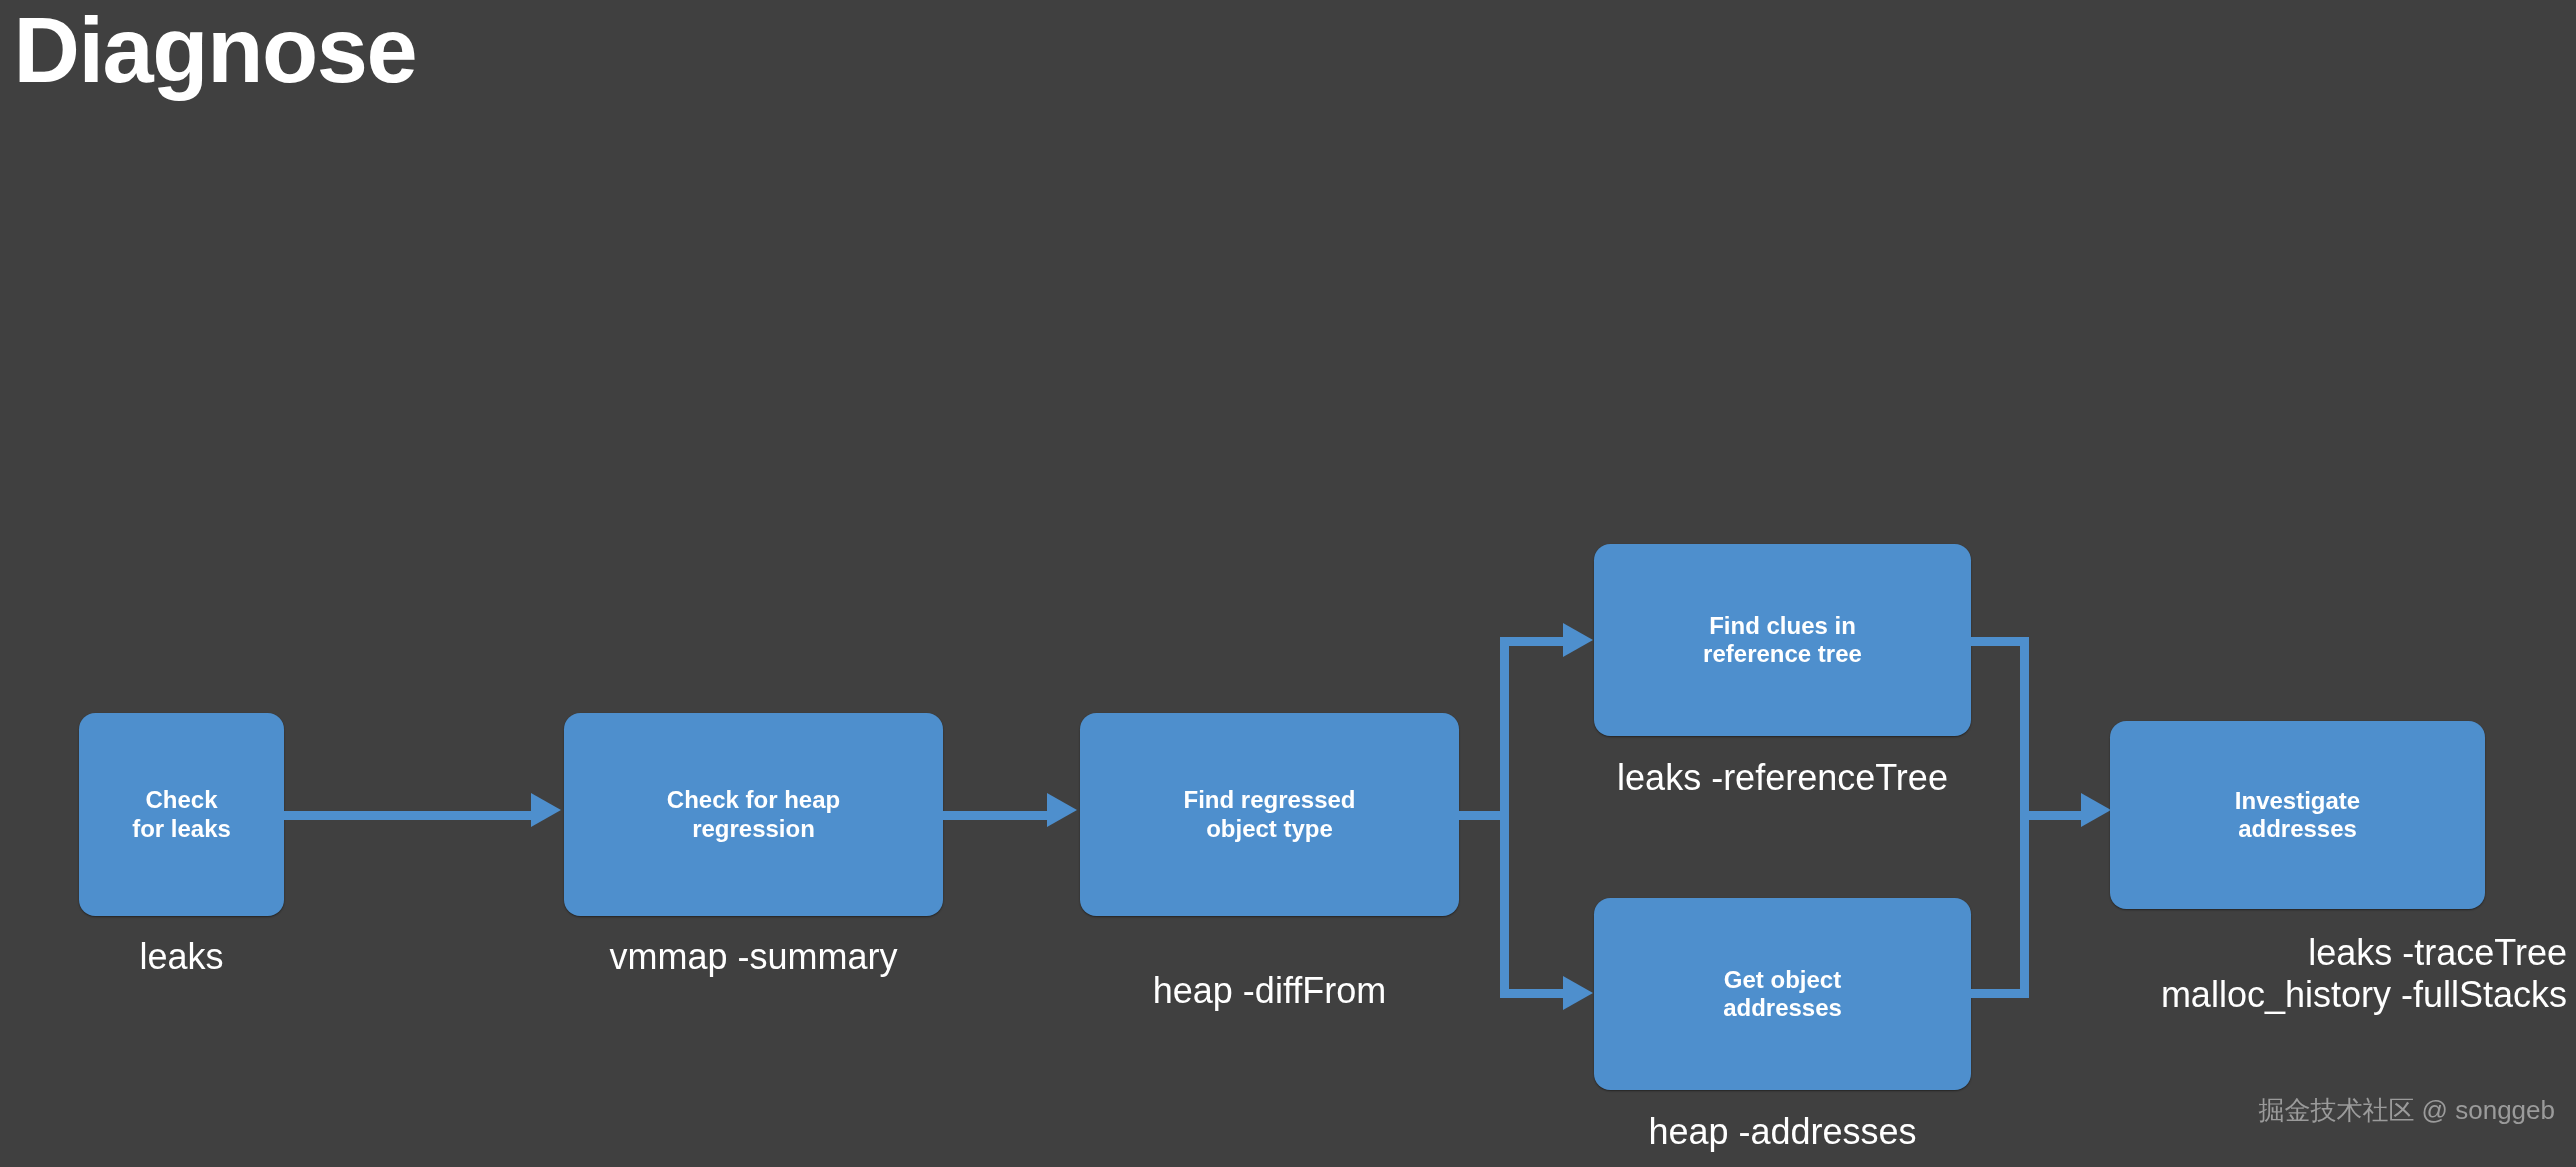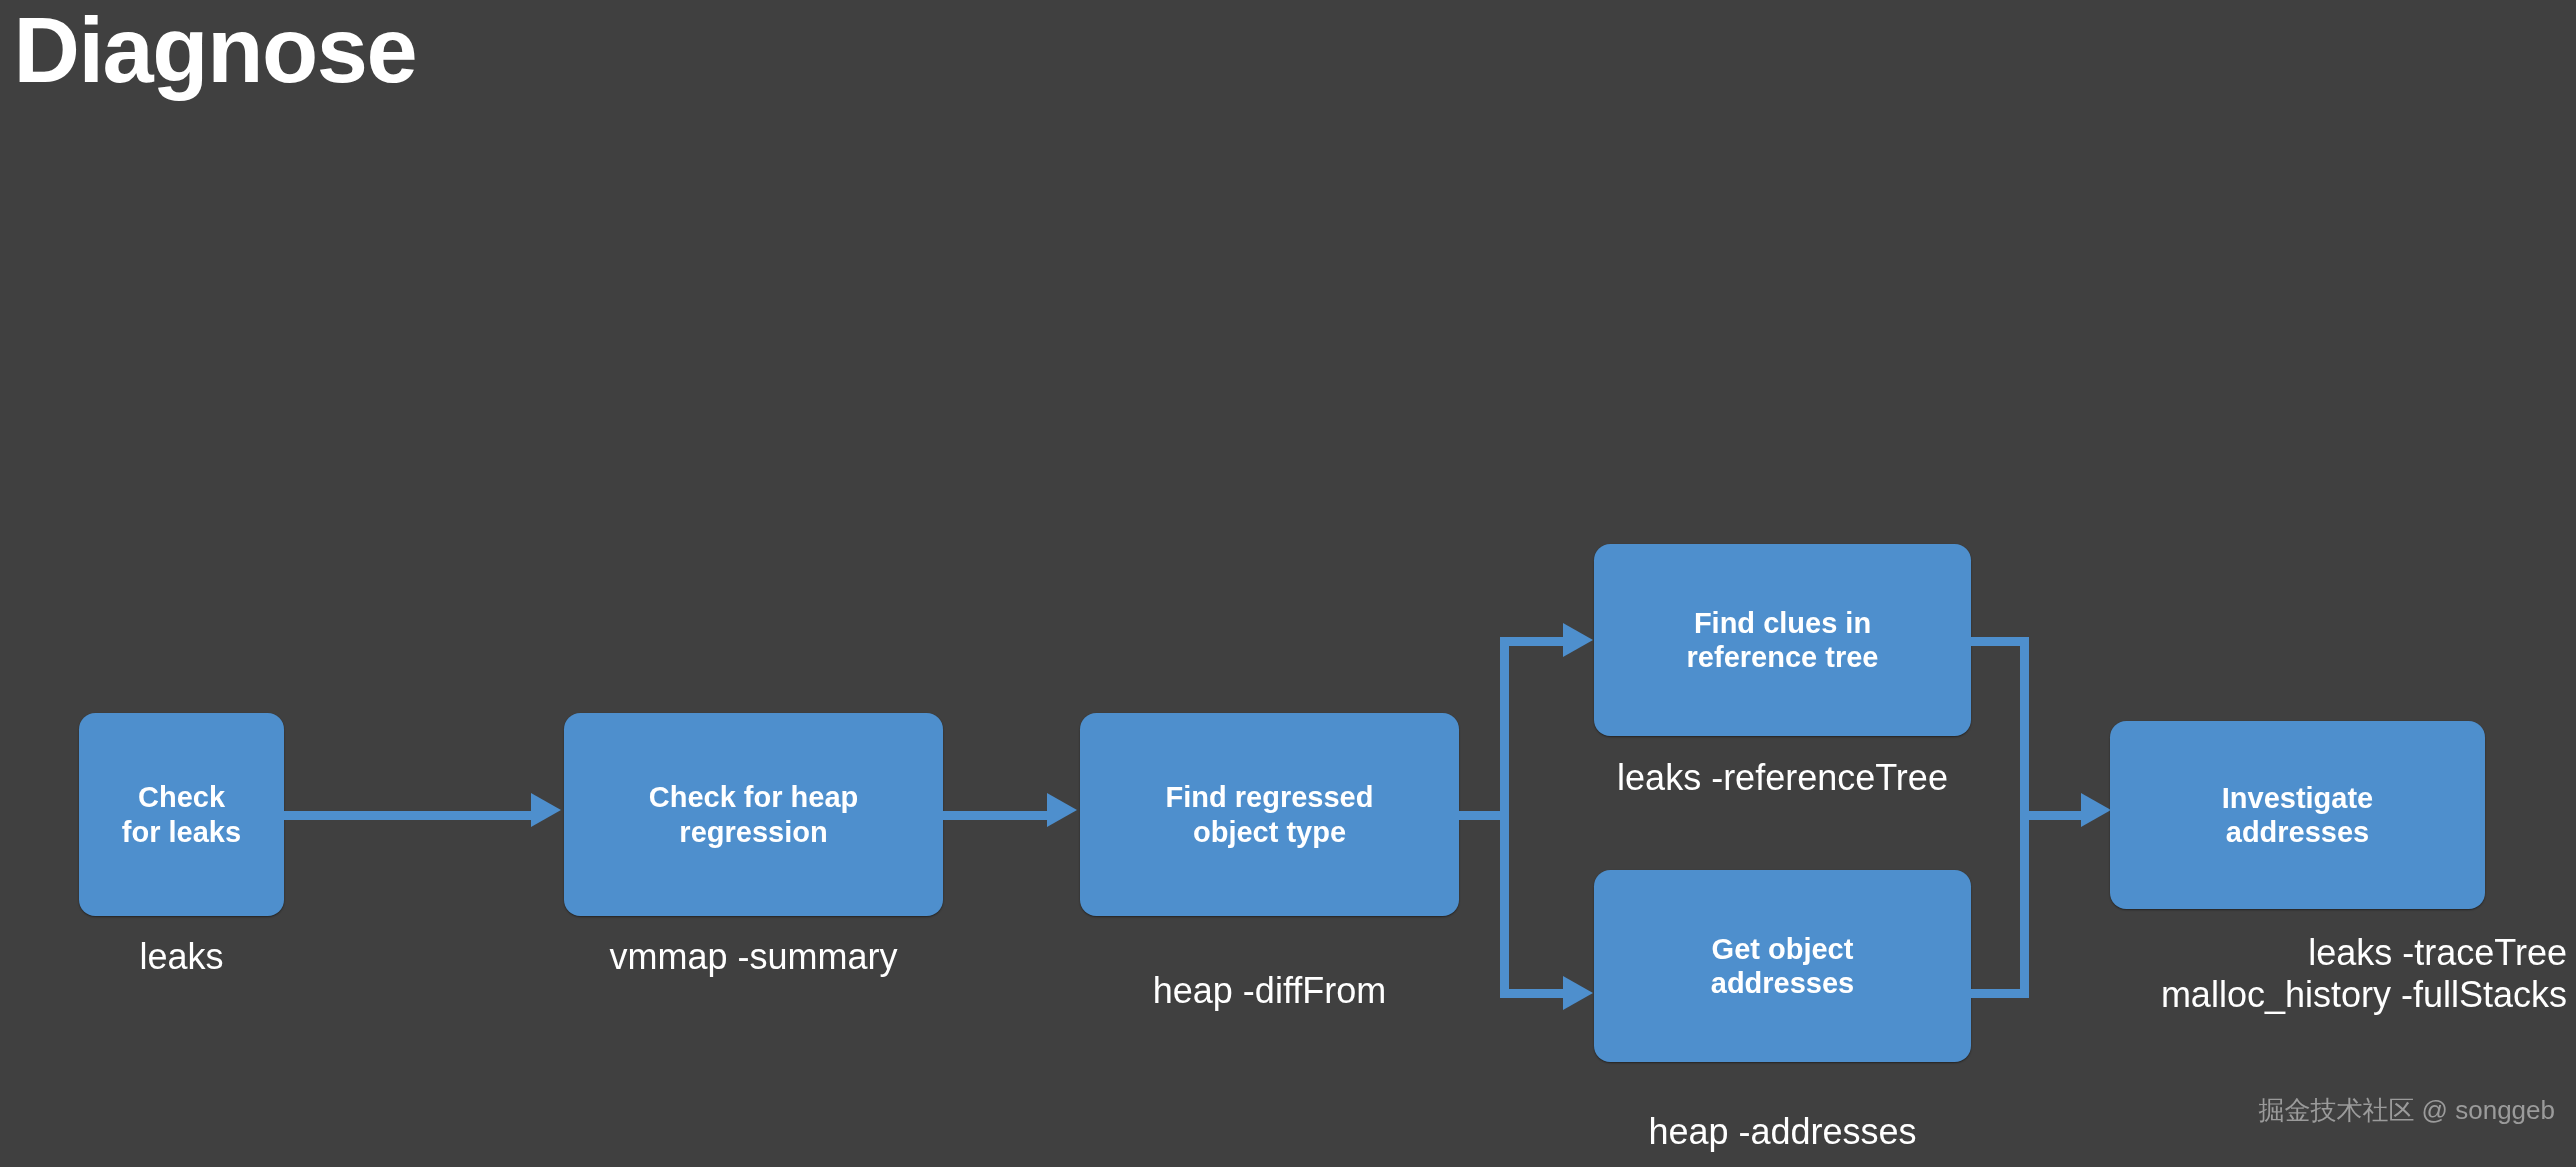--- a/index.html
+++ b/index.html
@@ -33,21 +33,21 @@
     white-space: nowrap;
   }
 
   
   .node {
     position: absolute;
     box-sizing: border-box;
     background: #4e8fcd;
     border-radius: 16.3px;
     color: #ffffff;
-    font-size: 29px;
+    font-size: 24px;
     font-weight: bold;
     line-height: 1.18;
     text-align: center;
     display: flex;
     align-items: center;
     justify-content: center;
     padding: 5.8px 9.6px;
     box-shadow: 0 1px 1.9px rgba(0,0,0,0.45);
   }
   .node .node-label {
@@ -135,21 +135,21 @@
 
   <div class="conn conn-h" style="left:1500px; top:989px; width:67px;"></div>
   <div class="arrowhead" style="left:1563px; top:976px;"></div>
 
   <div class="node" style="left:1594px; top:544px; width:377px; height:192px;">
     <span class="node-label">Find clues in
 reference tree</span>
   </div>
   <div class="caption" style="left:1556px; top:757px; width:453px;">leaks -referenceTree</div>
 
-  <div class="node" style="left:1594px; top:870px; width:377px; height:192px;">
+  <div class="node" style="left:1594px; top:898px; width:377px; height:192px;">
     <span class="node-label">Get object
 addresses</span>
   </div>
   <div class="caption" style="left:1556px; top:1111px; width:453px;">heap -addresses</div>
 
   <div class="conn conn-h" style="left:1965px; top:637px; width:63px;"></div>
 
   <div class="conn conn-h" style="left:1965px; top:989px; width:63px;"></div>
 
   <div class="conn conn-v" style="left:2020px; top:637px; height:361px;"></div>

